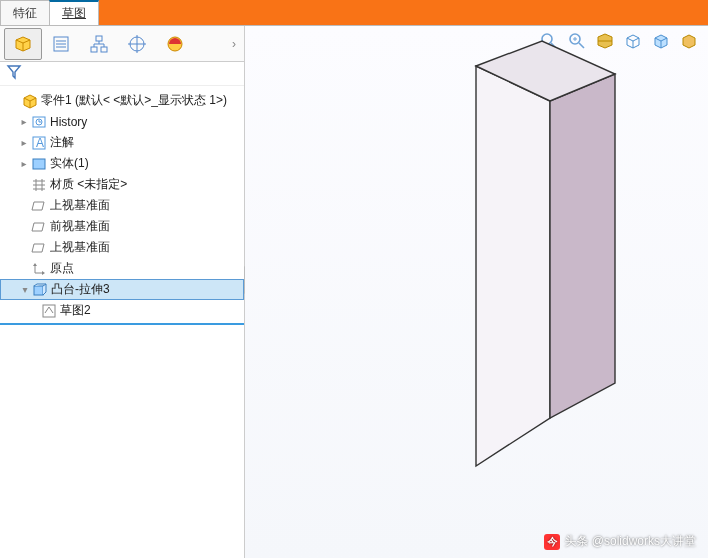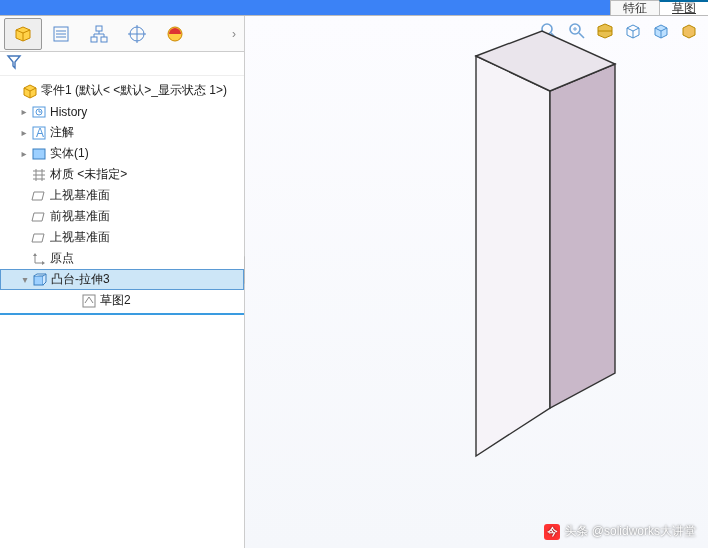--- a/index.html
+++ b/index.html
@@ -1,35 +1,35 @@
 <!DOCTYPE html>
 <html><head>
 <meta charset="utf-8">
 <style>
 * { box-sizing: border-box; margin: 0; padding: 0; font-family: "Microsoft YaHei", Arial, sans-serif; font-size: 12px; }
 body { width: 708px; height: 558px; overflow: hidden; background: #fff; }
-.tabbar { display: flex; background: #3b82f6; border-bottom: 1px solid #bbb; height: 16px; justify-content: flex-end; }
+.tabbar { display: flex; background: #f97316; border-bottom: 1px solid #bbb; height: 26px; }
 .tab { padding: 4px 12px; border: 1px solid #bbb; border-bottom: none; margin-right: -1px; background: #f7f7f7; cursor: pointer; display: flex; align-items: center; color: #333; }
 .tab.active { background: #fff; border-top: 2px solid #0369a1; text-decoration: underline; }
 .main { display: flex; height: calc(100% - 26px); position: relative; }
 .left { width: 245px; border-right: 1px solid #ccc; display: flex; flex-direction: column; background: #fff; }
 .panel-tabs { display: flex; border-bottom: 1px solid #ccc; height: 36px; padding-left: 4px; align-items: center; background: #fafafa; }
 .panel-tab { width: 38px; height: 32px; border: 1px solid transparent; display: flex; align-items: center; justify-content: center; cursor: pointer; }
 .panel-tab.active { border: 1px solid #999; background: #eee; border-radius: 2px; }
 .panel-tabs .spacer { flex: 1; }
 .panel-tabs .chev { width: 20px; text-align: center; color: #888; cursor: pointer; }
 .filter-row { padding: 2px 6px; border-bottom: 1px solid #eee; }
 .funnel { width: 16px; height: 16px; display: inline-block; }
 .tree { flex: 1; padding: 4px 0; overflow: auto; }
 .tree-row { display: flex; align-items: center; height: 21px; padding-left: 21px; cursor: pointer; white-space: nowrap; }
 .tree-row .arrow { width: 12px; color: #888; font-size: 10px; text-align: center; }
 .tree-row .ico { width: 18px; display: flex; align-items: center; justify-content: center; }
 .tree-row .label { margin-left: 2px; color: #222; }
 .indent1 { padding-left: 18px; }
-.indent2 { padding-left: 52px; margin-left: 16px; }
+.indent2 { padding-left: 28px; }
 .selected { background: #cde6f7; border: 1px solid #5b9bd5; }
 .blue-underline { height: 2px; background: #3a9be0; margin-top: 2px; }
 .splitter-handle { position: absolute; left: 244px; top: 240px; width: 8px; height: 28px; background: #eee; border: 1px solid #bbb; border-radius: 0 4px 4px 0; cursor: pointer; }
 .canvas { flex: 1; position: relative; background: linear-gradient(#fcfcff, #f5f7fb); }
 .toolbar-tr { position: absolute; top: 4px; right: 8px; display: flex; gap: 6px; }
 .toolbar-tr .tbtn { width: 22px; height: 22px; display: flex; align-items: center; justify-content: center; cursor: pointer; }
 .watermark { position: absolute; right: 12px; bottom: 8px; color: rgba(255,255,255,0.98); font-size: 15px; font-weight: 500; text-shadow: 0 0 3px rgba(0,0,0,.35), 0 0 2px rgba(0,0,0,.4); display: flex; align-items: center; gap: 4px; }
 .wm-icon { width: 16px; height: 16px; border-radius: 3px; background: #f33; display: inline-flex; align-items: center; justify-content: center; color: #fff; font-size: 10px; font-weight: bold; }
 svg { display: block; }
 </style>

